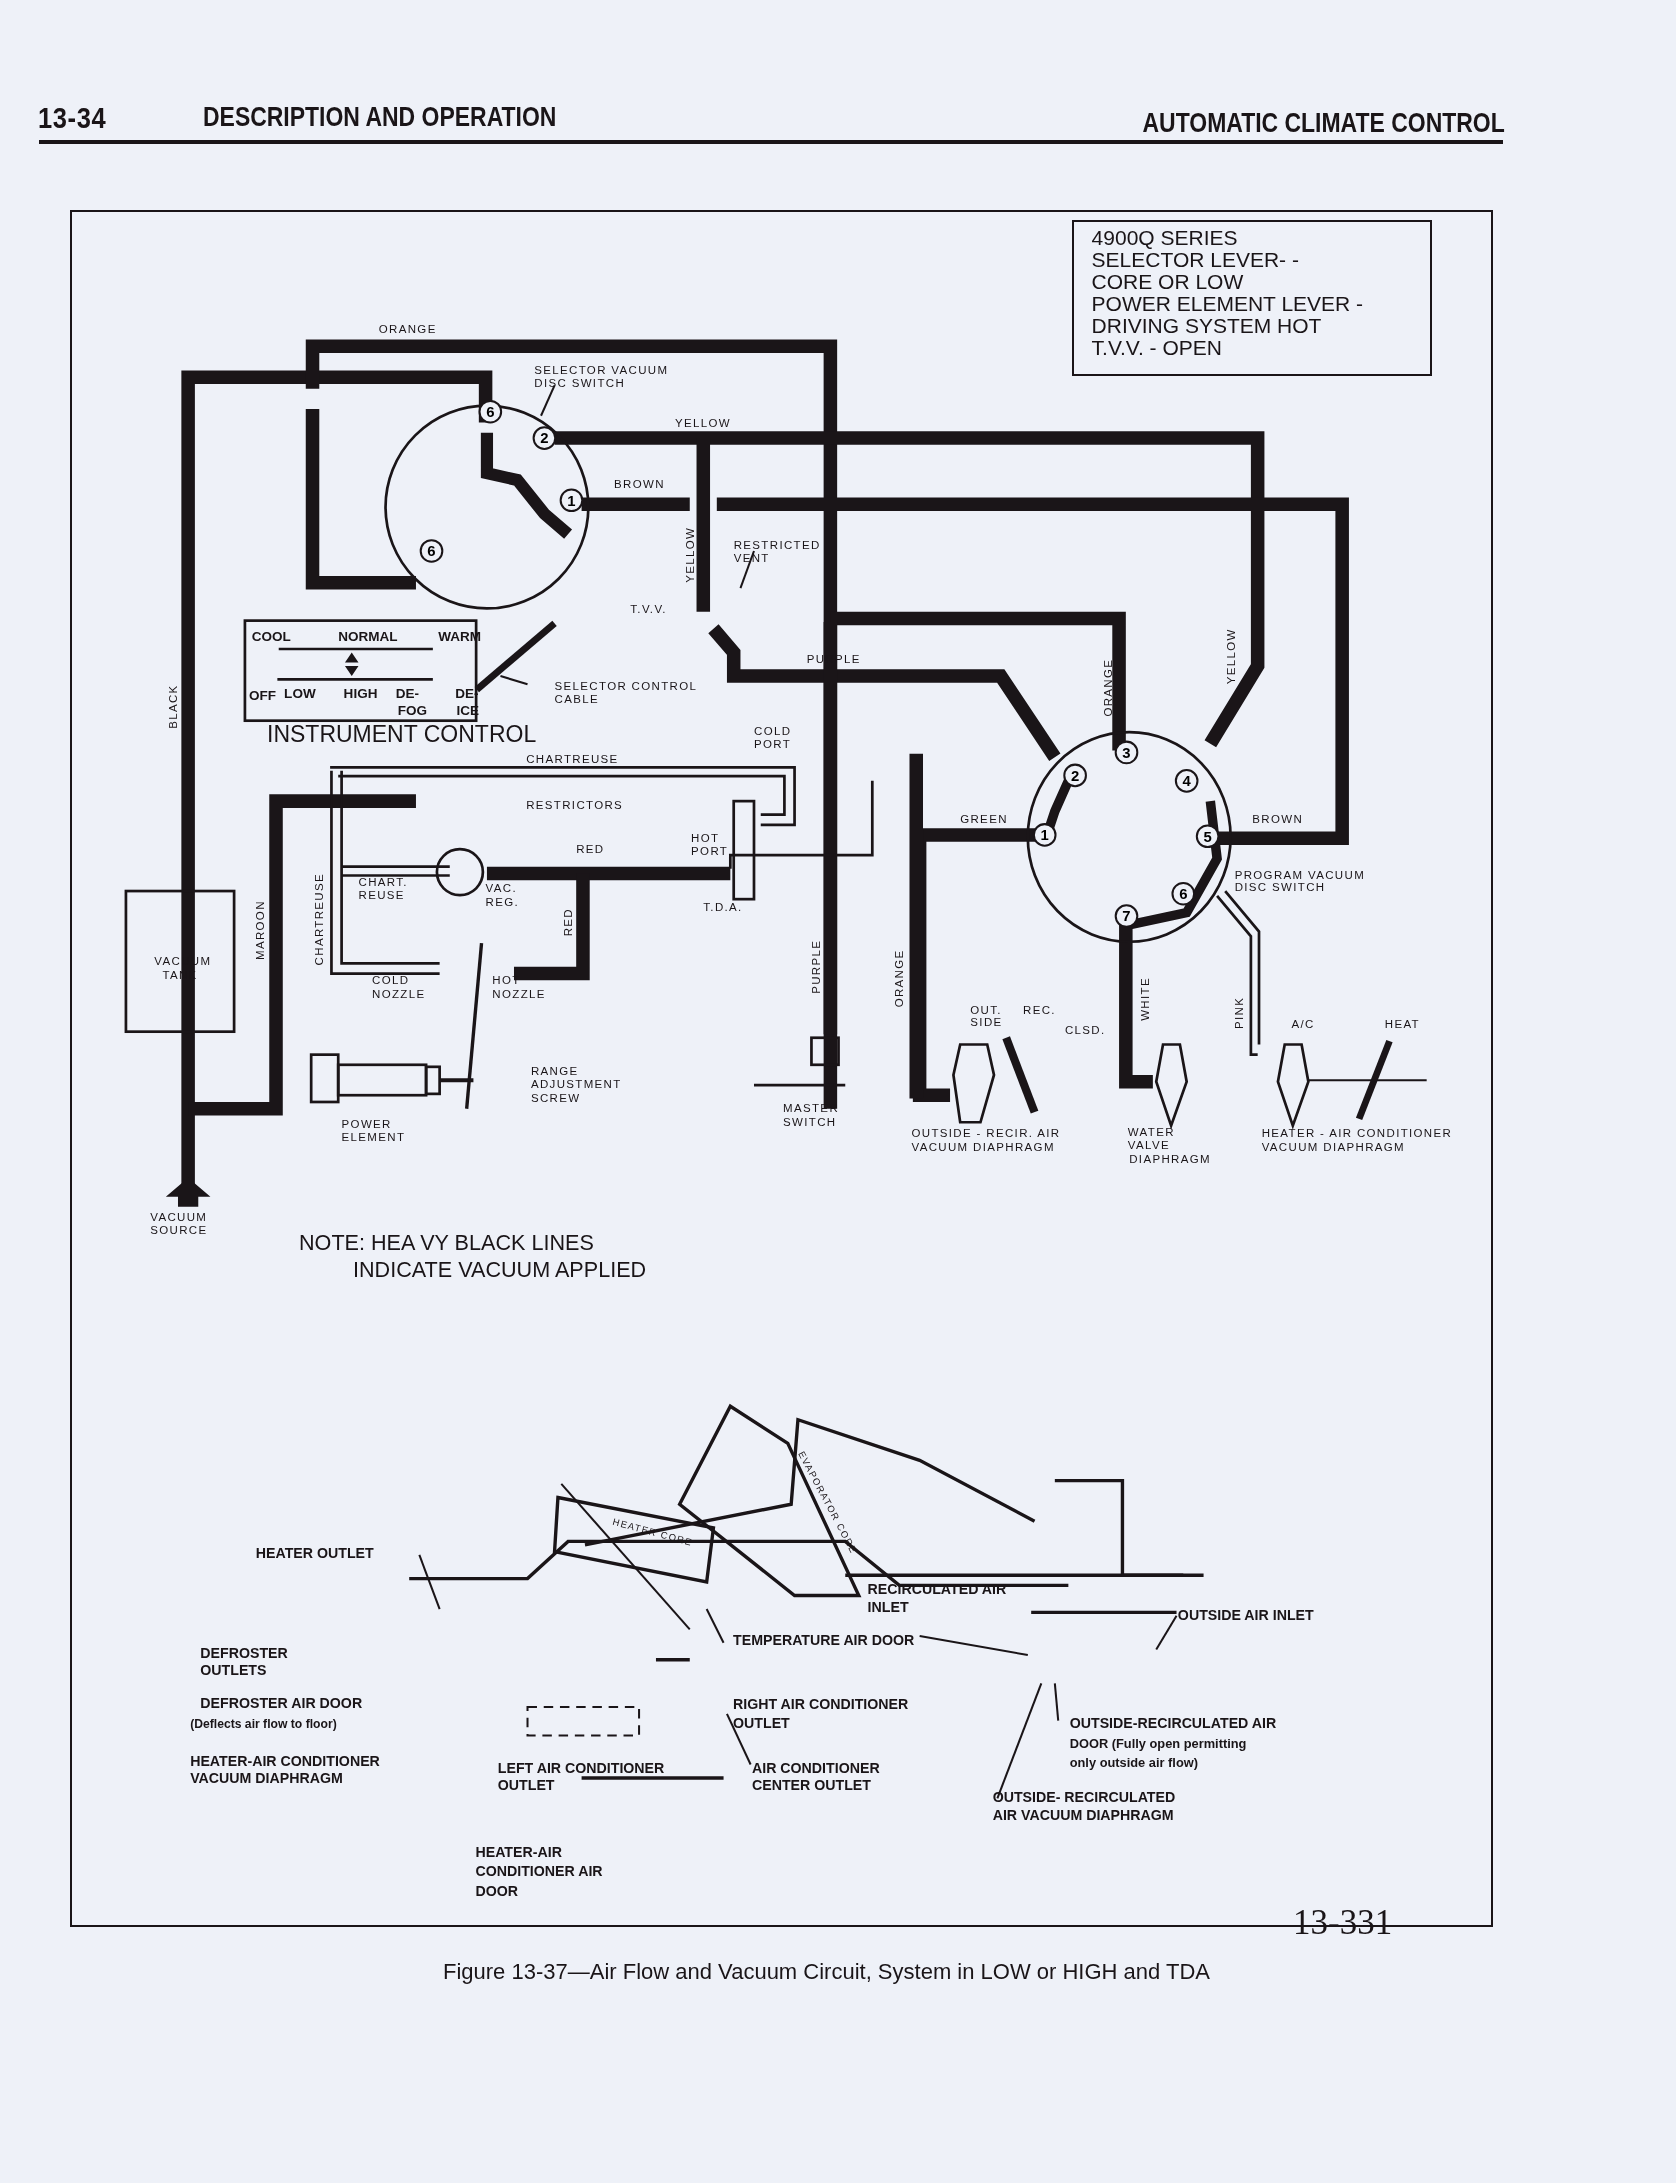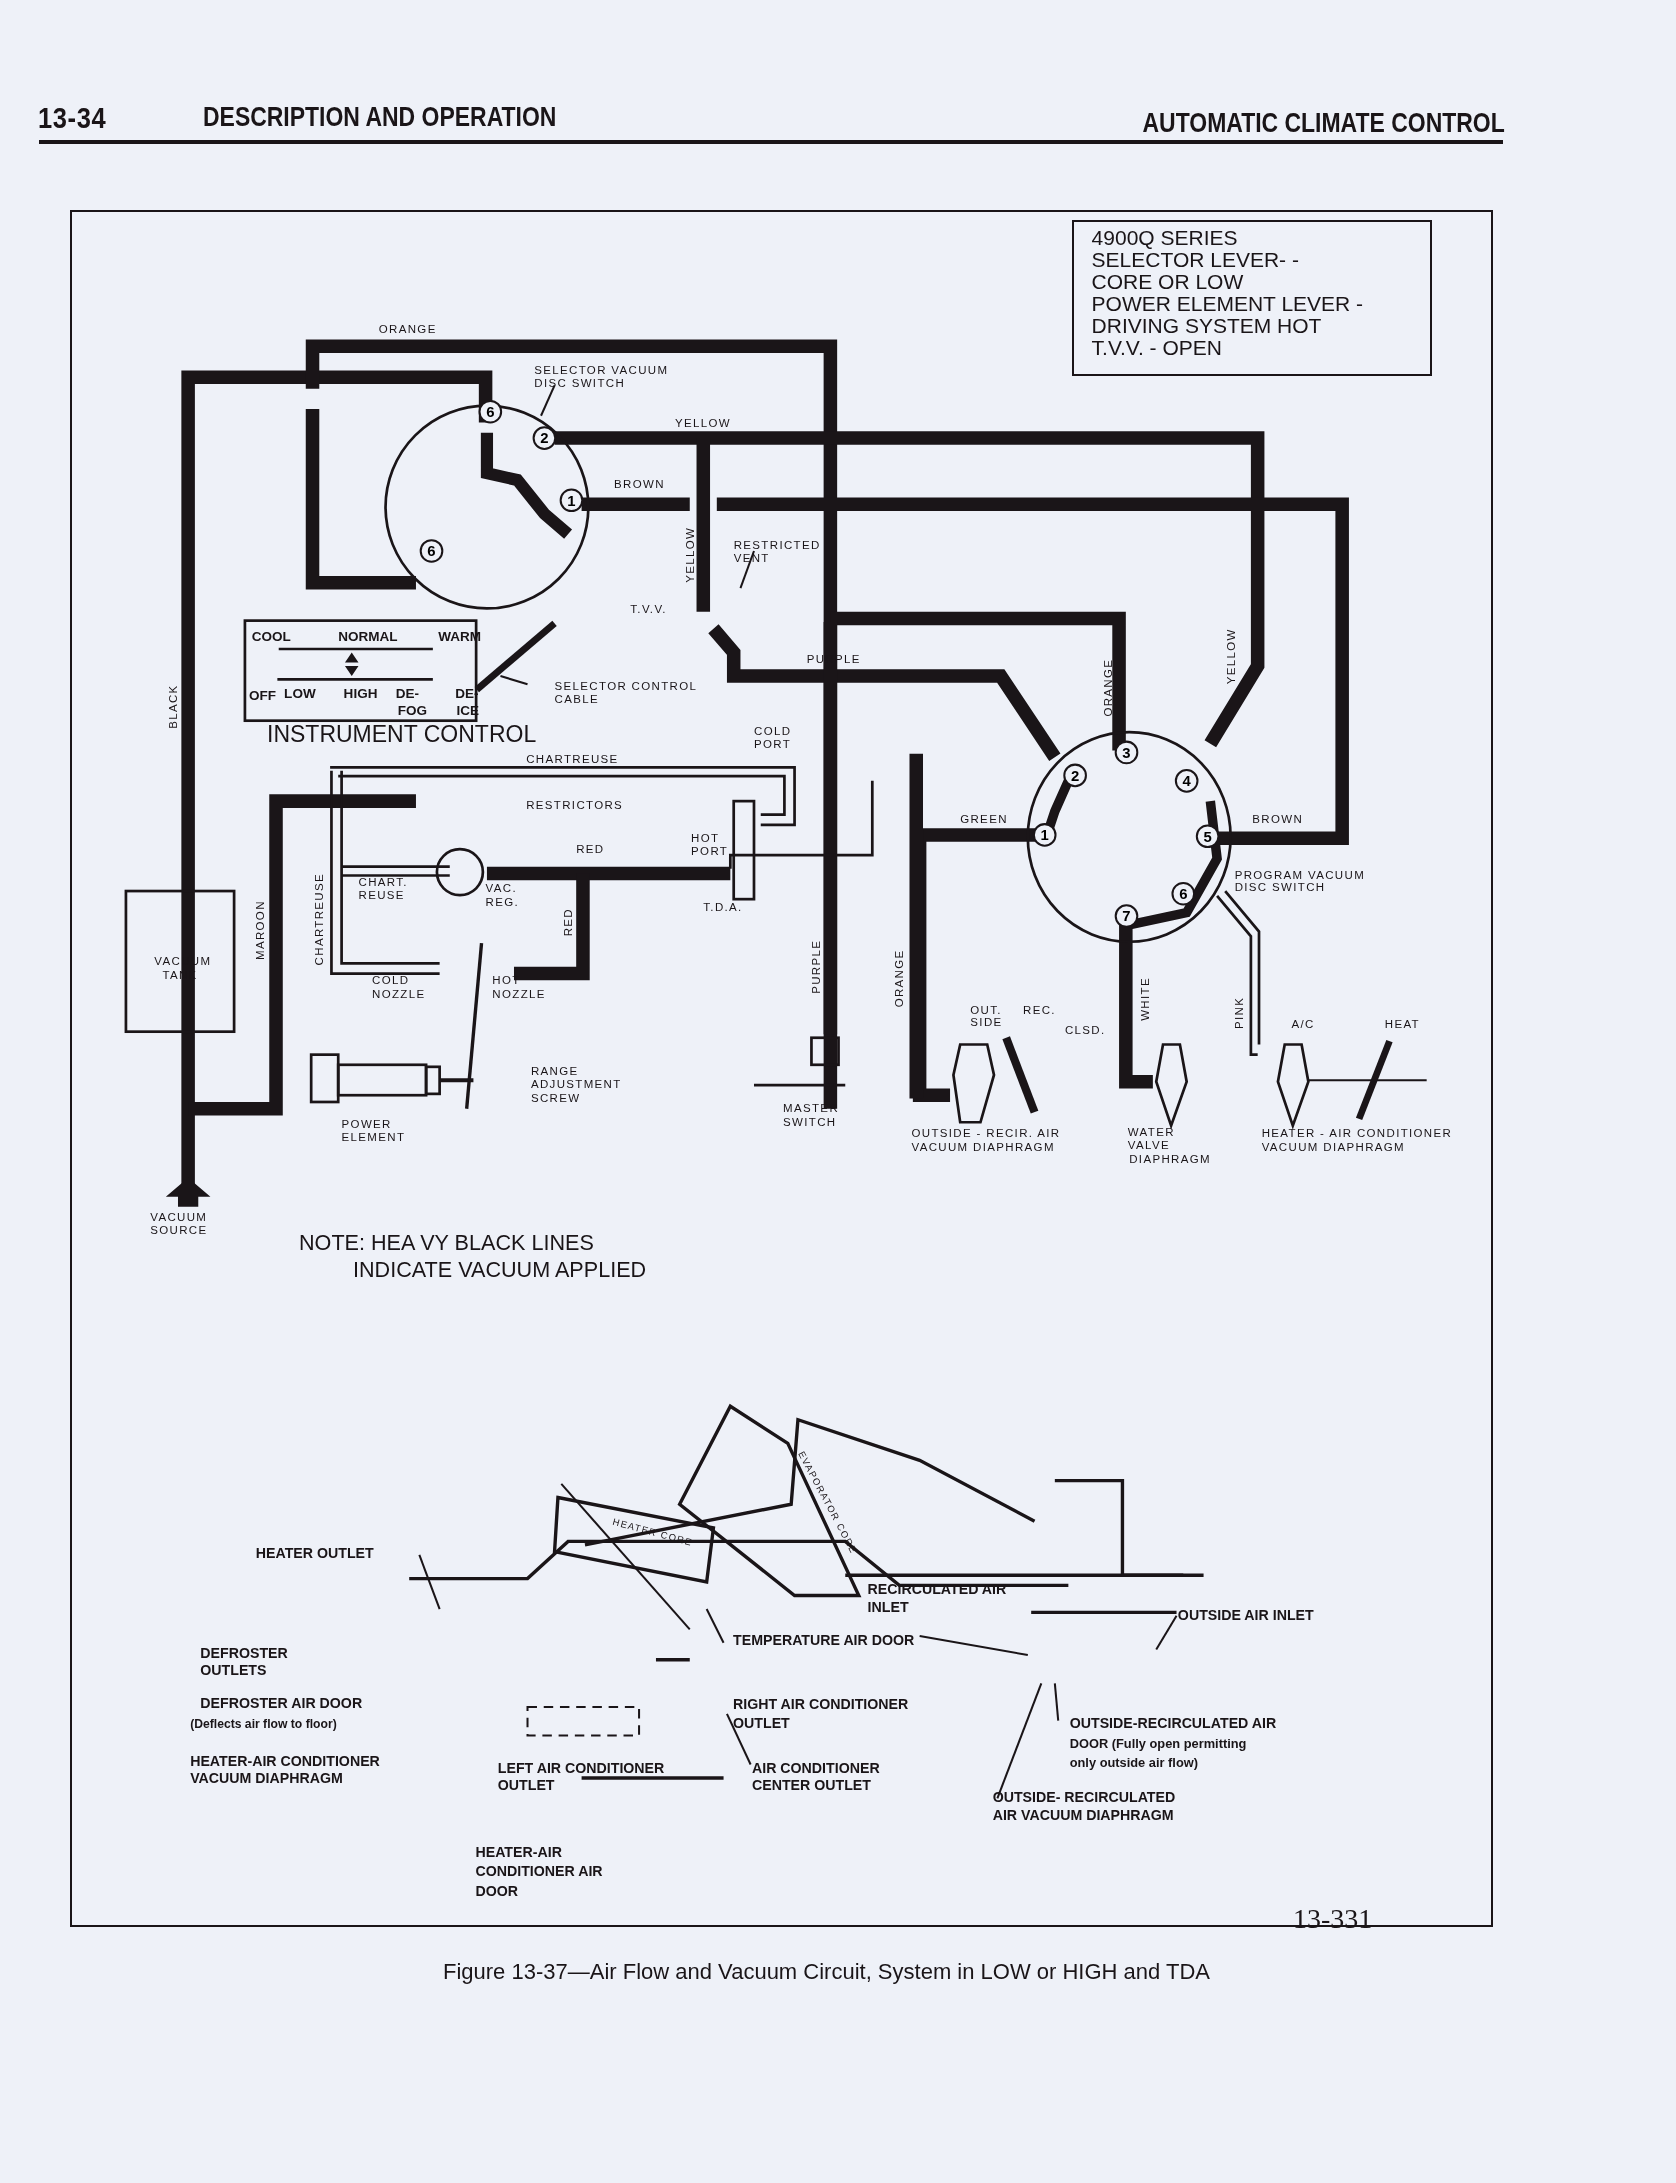--- a/index.html
+++ b/index.html
@@ -18,21 +18,21 @@
   .hdr-rule { left: 39px; top: 140px; width: 1464px; height: 4px; background: #1a1518; }
   .frame { left: 70px; top: 210px; width: 1423px; height: 1717px; border: 2px solid #1a1518; box-sizing: border-box; }
   svg#diagram { position: absolute; left: 0; top: 0; }
   .lbl { font-size: 17px; letter-spacing: 2px; fill: #1a1518; }
   .lbl-s { font-size: 21px; font-weight: 700; fill: #1a1518; }
   .mode-box { left: 1072px; top: 220px; width: 360px; height: 156px; border: 2.7px solid #1a1518; box-sizing: border-box; padding: 5.4px 0 0 17.6px; background: #eef1f8; }
   .mode-line { font-size: 21px; line-height: 22px; white-space: nowrap; }
   .instr-title { left: 243px; top: 721px; font-size: 23px; margin-left: 24px; }
   .note { left: 299px; top: 1229px; font-size: 21.6px; line-height: 27px; }
   .note .l2 { padding-left: 54px; }
-  .page-code { left: 1293px; top: 1903px; font-family: "Liberation Serif", serif; font-size: 28px; }
+  .page-code { left: 1293px; top: 1903px; font-family: "Liberation Serif", serif; font-size: 35px; }
   .caption { left: 0; width: 1653px; top: 1957px; text-align: center; font-size: 22px; line-height: 30px; }
 </style>
 </head>
 <body>
 
 <div class="abs hdr-num">13-34</div>
 <div class="abs hdr-left">DESCRIPTION AND OPERATION</div>
 <div class="abs hdr-right">AUTOMATIC CLIMATE CONTROL</div>
 <div class="abs hdr-rule"></div>
 

